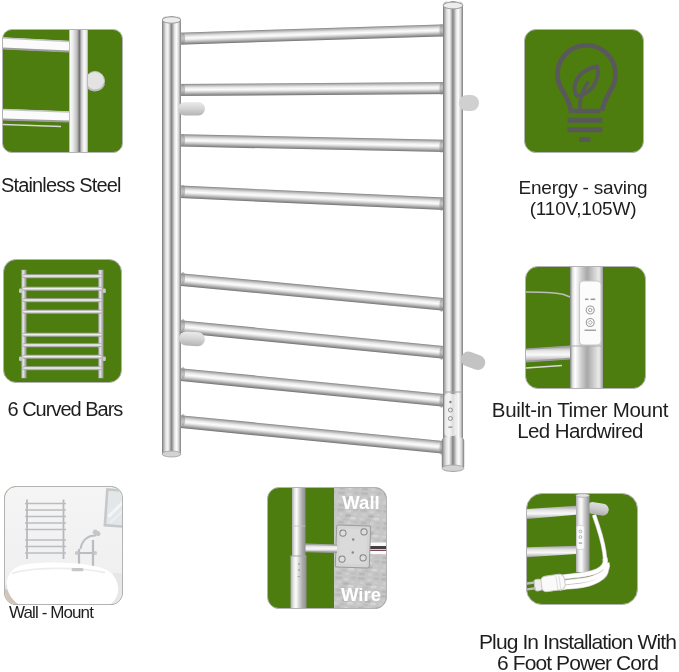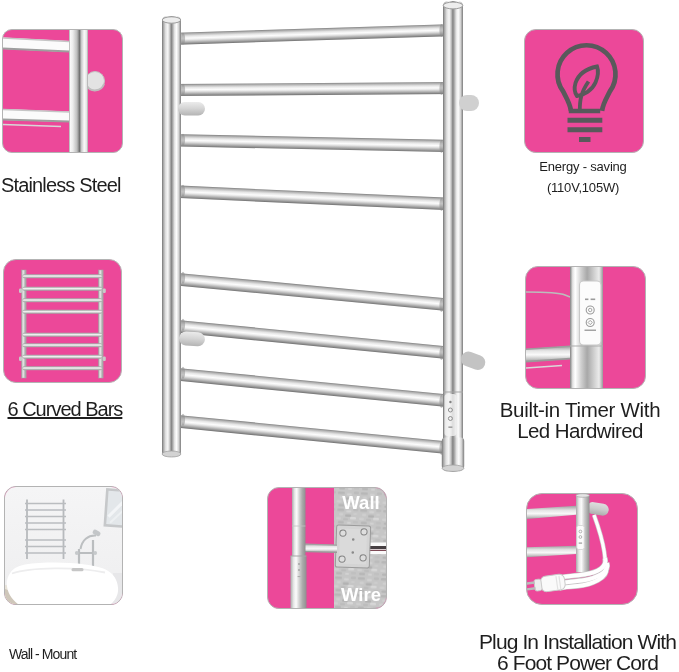--- a/index.html
+++ b/index.html
@@ -1,18 +1,18 @@
 <!DOCTYPE html>
 <html><head>
 <meta charset="utf-8">
 <style>
   html,body{margin:0;padding:0;background:#ffffff;}
   #stage{position:relative;width:679px;height:672px;background:#ffffff;overflow:hidden;
          font-family:"Liberation Sans",sans-serif;color:#1e1e1e;}
-  .box{position:absolute;border:1.4px solid #b3b3b3;background:#ec4899;overflow:hidden;}
+  .box{position:absolute;border:1.4px solid #b3b3b3;background:#4d7c0f;overflow:hidden;}
   .lbl{position:absolute;white-space:nowrap;color:#1e1e1e;}
   svg{display:block;}
 </style>
 </head>
 <body>
 <div id="stage">
 
   <svg id="rack" width="679" height="672" viewBox="0 0 679 672" style="position:absolute;left:0;top:0;">
     <defs>
       <linearGradient id="railG" x1="0" y1="0" x2="1" y2="0">
@@ -414,19 +414,19 @@
         <line x1="30" y1="83" x2="30" y2="96.5" stroke="#e2e2e2" stroke-width="1.2"></line>
         <line x1="33" y1="83" x2="33" y2="96.5" stroke="#e2e2e2" stroke-width="1.2"></line>
         <rect x="7.5" y="83.5" width="7" height="11.5" rx="2" fill="#eeeeee" stroke="#c9c9c9" stroke-width="0.9"></rect>
         <rect x="-0.5" y="85" width="8.5" height="2.4" fill="#bbbbbb"></rect>
         <rect x="-0.5" y="90.8" width="8.5" height="2.4" fill="#bbbbbb"></rect>
       </g>
     </svg>
   </div>
 
   <div class="lbl" style="left:1px;top:174px;font-size:20px;letter-spacing:-0.85px;">Stainless Steel</div>
-  <div class="lbl" style="left:503px;top:157px;width:160px;font-size:13px;line-height:20.6px;letter-spacing:-0.2px;text-align:center;">Energy - saving<br>(110V,105W)</div>
-  <div class="lbl" style="left:7.5px;top:398px;font-size:20px;letter-spacing:-1.0px;text-decoration:underline;">6 Curved Bars</div>
-  <div class="lbl" style="left:480px;top:398.7px;width:200px;font-size:20.5px;line-height:21.2px;text-align:center;"><span style="letter-spacing:-0.3px;">Built-in Timer With</span><br><span style="letter-spacing:-0.6px;">Led Hardwired</span></div>
-  <div class="lbl" style="left:9px;top:646px;font-size:14px;letter-spacing:-0.9px;">Wall - Mount</div>
+  <div class="lbl" style="left:503px;top:178px;width:160px;font-size:19px;line-height:20.6px;letter-spacing:-0.2px;text-align:center;">Energy - saving<br>(110V,105W)</div>
+  <div class="lbl" style="left:7.5px;top:398px;font-size:20px;letter-spacing:-1.0px;">6 Curved Bars</div>
+  <div class="lbl" style="left:480px;top:398.7px;width:200px;font-size:20.5px;line-height:21.2px;text-align:center;"><span style="letter-spacing:-0.3px;">Built-in Timer Mount</span><br><span style="letter-spacing:-0.6px;">Led Hardwired</span></div>
+  <div class="lbl" style="left:9px;top:603px;font-size:17px;letter-spacing:-0.9px;">Wall - Mount</div>
   <div class="lbl" style="left:477px;top:632px;width:201px;font-size:21px;line-height:20.8px;letter-spacing:-0.9px;text-align:center;">Plug In Installation With<br>6 Foot Power Cord</div>
 
 </div>
 
 </body></html>

